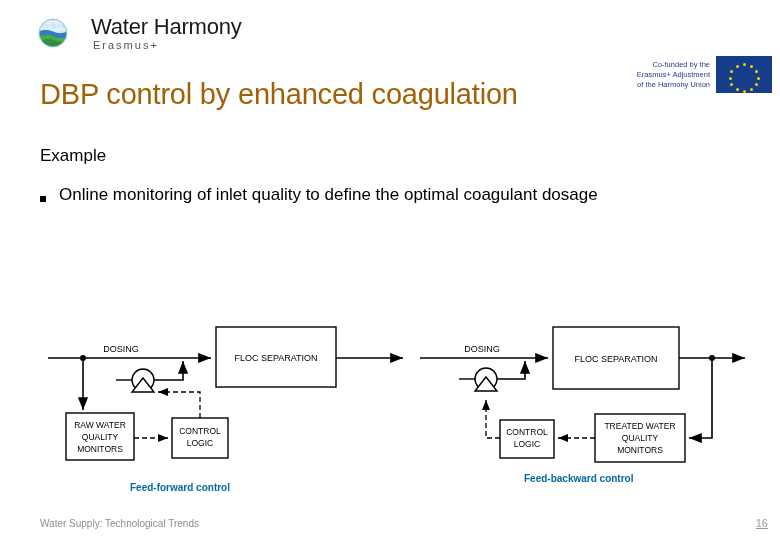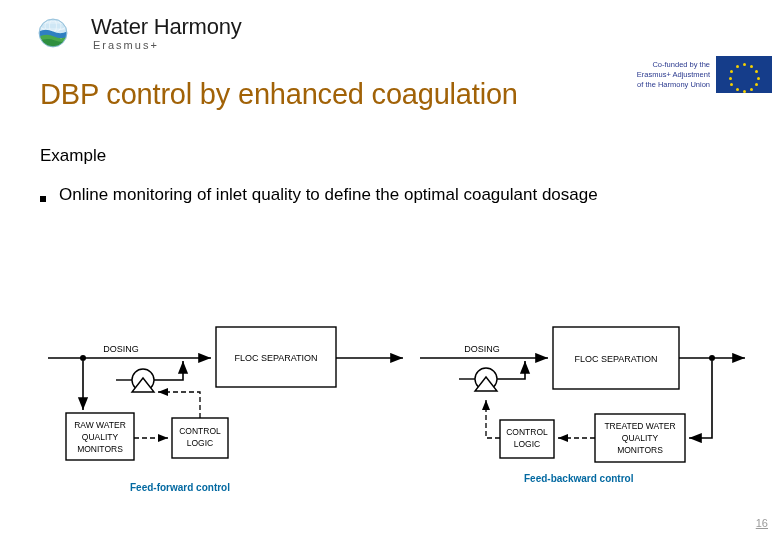--- a/index.html
+++ b/index.html
@@ -322,15 +322,16 @@
 
       <line x1="175" y1="116" x2="138" y2="116" stroke="#000" stroke-width="1.3" stroke-dasharray="5,3" marker-end="url(#ahR)"></line>
 
       <path d="M80 116 L66 116 L66 78" fill="none" stroke="#000" stroke-width="1.3" stroke-dasharray="5,3" marker-end="url(#ahR)"></path>
     </svg>
   </div>
 
   <div class="caption left">Feed-forward control</div>
   <div class="caption right">Feed-backward control</div>
 
+  <div class="footer-note">Water Supply:  Technological Trends</div>
   <div class="page-num">16</div>
 
 </div>
 
 </body></html>

